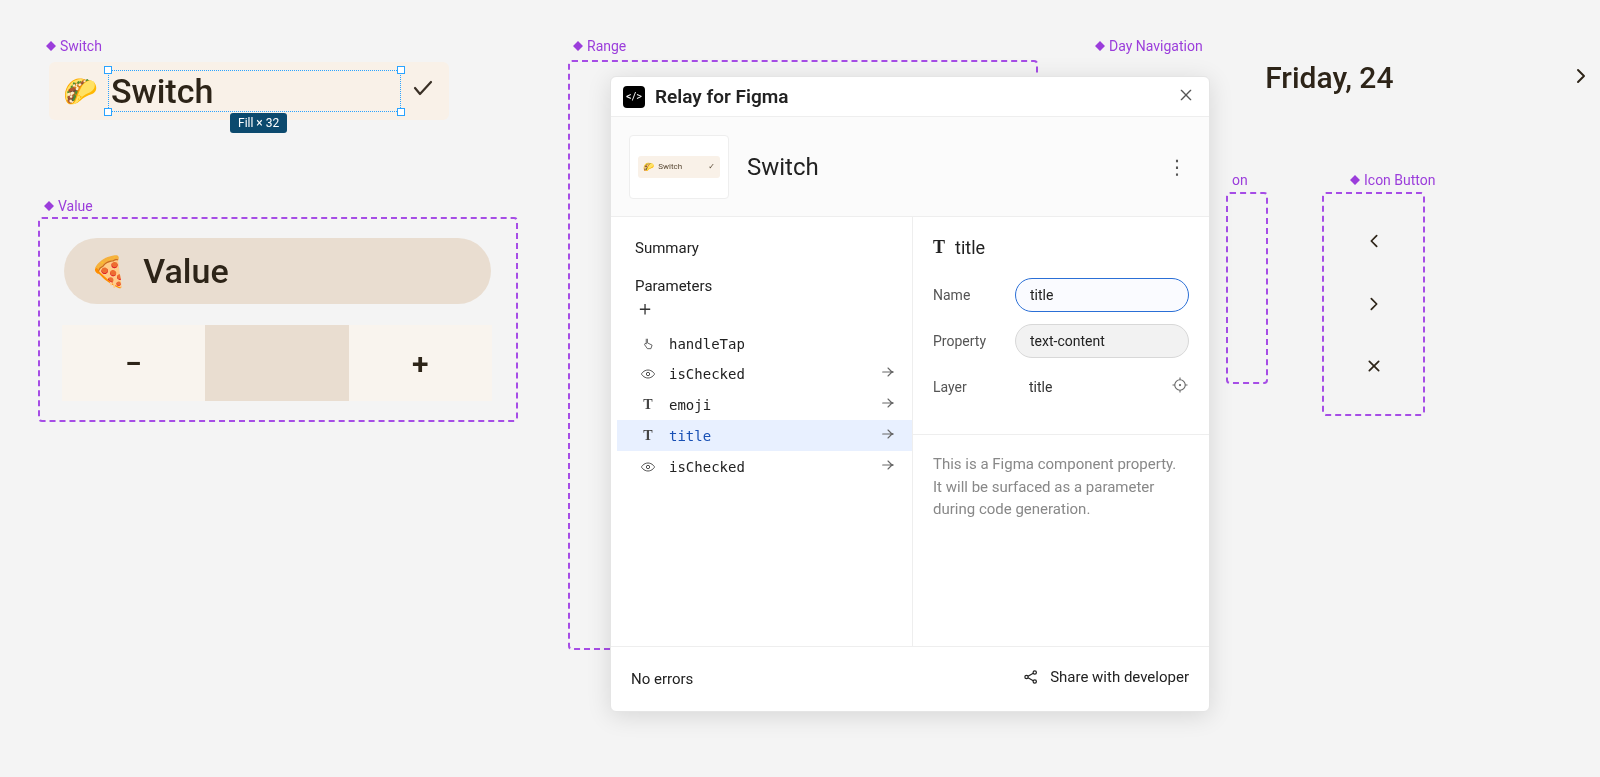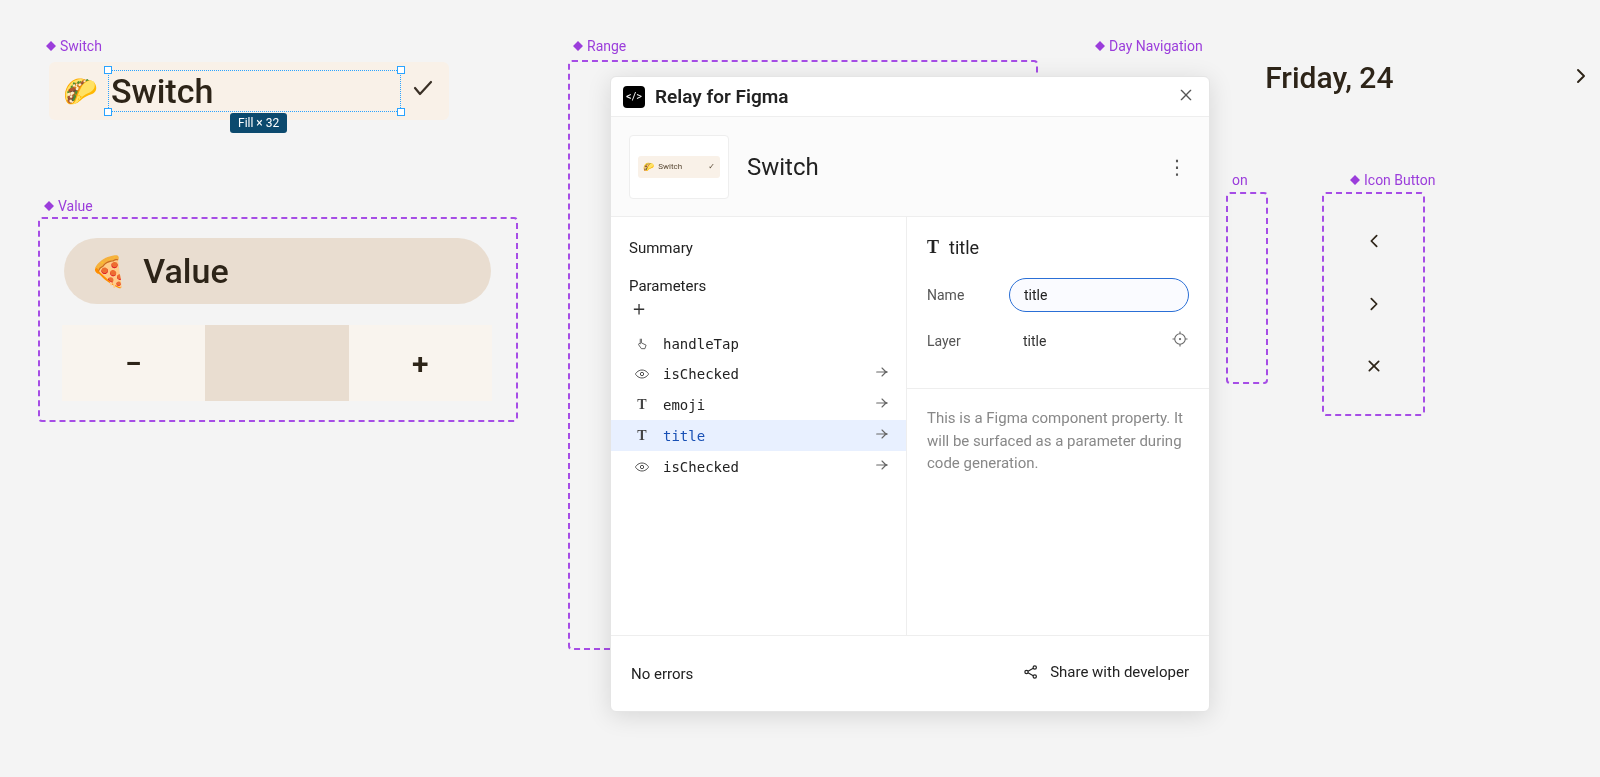--- a/index.html
+++ b/index.html
@@ -202,20 +202,21 @@
 
   .relay-body {
     flex: 1;
     display: flex;
     overflow: hidden;
   }
   .relay-left {
     width: 296px;
     border-right: 1px solid #eee;
     padding: 18px 0;
+    margin-left: 6px;
   }
   .relay-left .section { padding: 4px 18px 10px 18px; font-size: 15px; color: #222; }
   .relay-left .params-hdr {
     display: flex; align-items: flex-start; justify-content: space-between;
     padding: 10px 18px 8px 18px; font-size: 15px; color: #222; flex-direction: column;
   }
   .relay-left .params-hdr .plus { font-size: 20px; color: #333; }
   .param-row {
     display: flex; align-items: center;
     padding: 6px 14px 6px 22px;
@@ -256,21 +257,21 @@
   .target-icon { color: #666; font-size: 16px; }
 
   .right-desc {
     padding: 18px 20px;
     font-size: 15px;
     color: #888;
     line-height: 1.5;
   }
 
   .relay-footer {
-    height: 76px;
+    height: 65px;
     border-top: 1px solid #eee;
     display: flex;
     align-items: center;
     justify-content: space-between;
     padding: 0 20px;
   }
   .relay-footer .noerr { font-size: 15px; color: #222; }
   .relay-footer .share { font-size: 15px; color: #222; display: flex; align-items: flex-start; gap: 10px; }
 </style>
 </head>
@@ -489,20 +490,26 @@
           <span>title</span>
         </div>
         <div class="right-form">
           <div class="form-row">
             <div class="lbl">Name</div>
             <div class="field active">
               <span>title</span>
             </div>
           </div>
           <div class="form-row">
+            <div class="lbl">Property</div>
+            <div class="field">
+              <span>text-content</span>
+            </div>
+          </div>
+          <div class="form-row">
             <div class="lbl">Layer</div>
             <div class="field plain">
               <span>title</span>
             </div>
             <span class="target-icon">
               <svg width="18" height="18" viewBox="0 0 24 24" fill="none">
                   <circle cx="12" cy="12" r="7" stroke="#666" stroke-width="1.5"></circle>
                   <circle cx="12" cy="12" r="1.5" fill="#666"></circle>
                   <path d="M12 2v3M12 19v3M2 12h3M19 12h3" stroke="#666" stroke-width="1.5"></path>
                 </svg>

